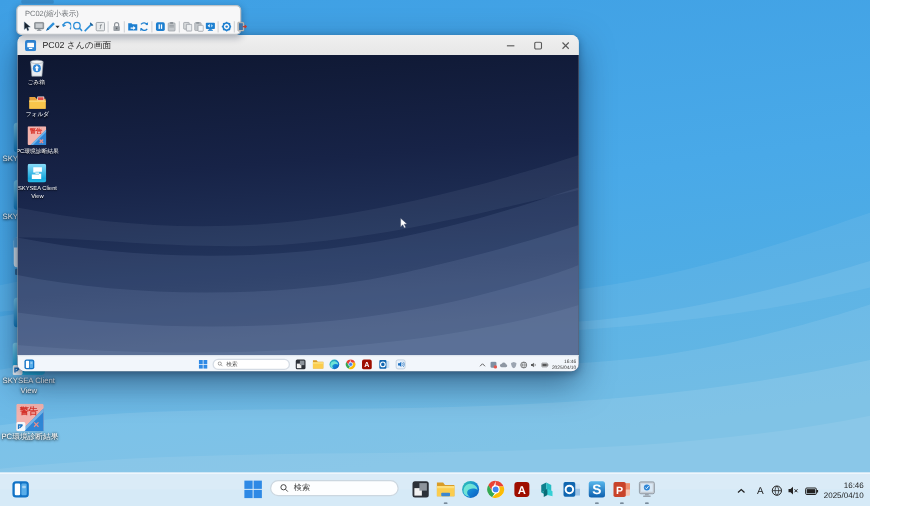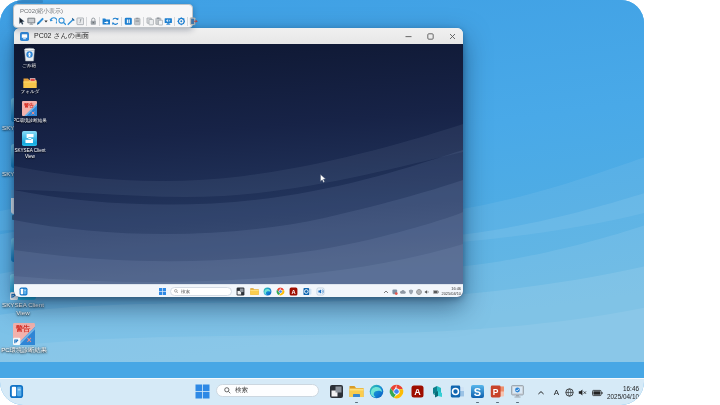--- a/index.html
+++ b/index.html
@@ -1,18 +1,18 @@
 <!DOCTYPE html>
 <html><head>
 <meta charset="utf-8">
 <style>
   * { margin:0; padding:0; box-sizing:border-box; }
   html,body { width:720px; height:405px; overflow:hidden; }
   body { font-family:"Liberation Sans","DejaVu Sans",sans-serif; }
-  .screen { position:relative; width:644px; height:405px; overflow:hidden; background:#47a7e5;border-radius:23px; }
+  .screen { position:relative; width:696px; height:405px; overflow:hidden; background:#47a7e5; }
   .wallpaper { position:absolute; inset:0; }
 
   
   .hicon { position:absolute; }
   .hicon .ilabel { position:absolute; left:-22px; width:70px; text-align:center; color:#fff;
     font-size:6.2px; line-height:8px; text-shadow:0 1px 2px rgba(0,0,0,.85), 0 0 2px rgba(0,0,0,.6); }
   .smudge { position:absolute; background:rgba(25,45,75,.55); border-radius:1px; }
 
   
   .toolbar { position:absolute; left:13px; top:4px; width:180px; height:24px;

